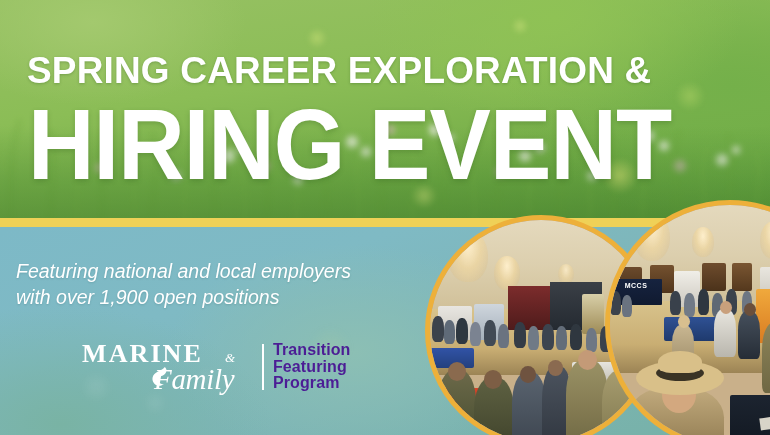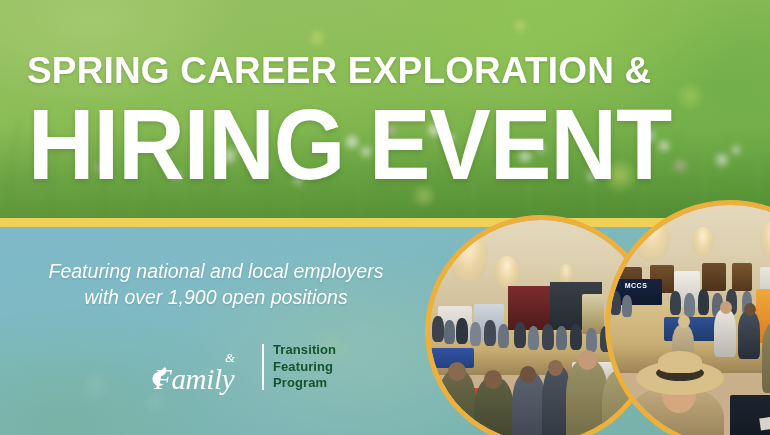--- a/index.html
+++ b/index.html
@@ -130,21 +130,21 @@
     position: absolute;
     left: 16px;
     top: 258px;
     width: 400px;
     z-index: 8;
     color: #ffffff;
     font-family: "Liberation Sans", sans-serif;
     font-style: italic;
     font-size: 19.5px;
     line-height: 26px;
-    text-align: center;
+    text-align: left;
     text-shadow: 0 1px 2px rgba(40,90,95,.22);
   }
   .subtitle .l2 { display: block; }
 
   
   .logo {
     position: absolute;
     left: 82px;
     top: 340px;
     z-index: 8;
@@ -192,24 +192,24 @@
     left: 68px; top: 26px;
     width: 20px; height: 22px;
   }
   .logo-rule {
     width: 2px;
     height: 46px;
     background: #ffffff;
     margin: 0 9px 0 4px;
   }
   .logo-right {
-    color: #14532d;
+    color: #4c1d95;
     font-family: "Liberation Sans", sans-serif;
     font-weight: bold;
-    font-size: 13px;
+    font-size: 16px;
     line-height: 16.5px;
     letter-spacing: .1px;
   }
   .logo-right span { display: block; }
 
   
   .photo-circle {
     position: absolute;
     border-radius: 50%;
     overflow: hidden;
@@ -377,20 +377,21 @@
     <div class="teal-bokeh"></div>
   </div>
 
   <div class="subtitle">
     <span>Featuring national and local employers</span>
     <span class="l2">with over 1,900 open positions</span>
   </div>
 
   <div class="logo">
     <div class="logo-left">
+      <div class="logo-marine">MARINE</div>
       <div class="logo-amp">&amp;</div>
       <span class="logo-flame">
         <svg width="20" height="22" viewBox="0 0 20 22" xmlns="http://www.w3.org/2000/svg" aria-hidden="true">
           <path d="M14.5 1.2c-1.6 2.4-4.2 3.1-6.6 4.4C5.2 7 3.2 8.9 2.6 11.6c-.7 3.2 1.1 6.4 4.1 7.7 2.4 1 5.3.6 7.1-1.2-2.1.3-4.2-.6-5.1-2.4-.8-1.6-.4-3.7 1-4.8 1-.8 2.4-1 3.6-1.6 2-1 3.3-3 3.2-5.2-.1-1-.5-1.9-1.2-2.6-.2-.2-.5-.4-.8-.3z" fill="#ffffff"></path>
           <path d="M6.3 12.8c-1.1.7-1.6 2.2-1.1 3.4.4 1 1.4 1.7 2.5 1.8-.9-.9-1.2-2.3-.8-3.5.2-.6.5-1.2.9-1.7-.5-.1-1 0-1.5 0z" fill="#ffffff"></path>
         </svg>
       </span>
       <div class="logo-family">Family</div>
     </div>
     <div class="logo-rule"></div>

